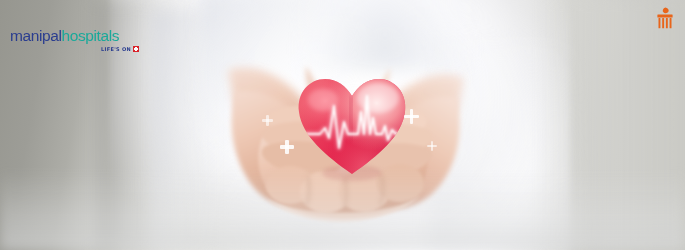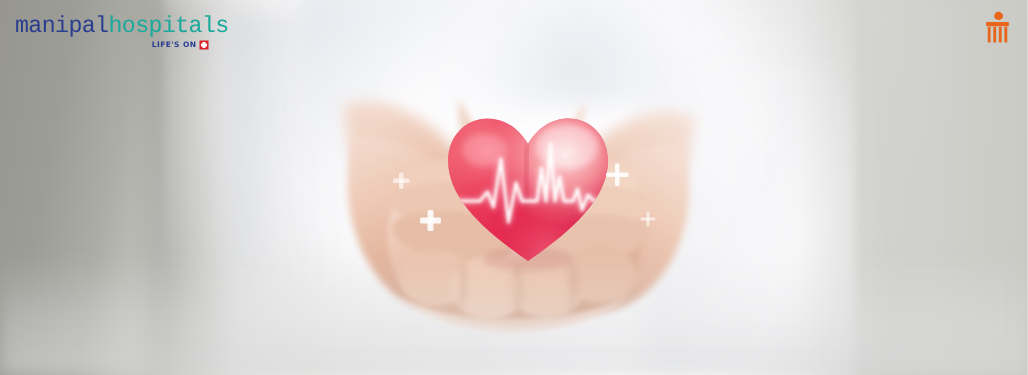--- a/index.html
+++ b/index.html
@@ -152,26 +152,27 @@
 
   
   .logo {
     position: absolute;
     left: 10px;
     top: 9px;
     width: 130px;
     user-select: none;
   }
   .logo-word {
-    font-family: Liberation Mono, monospace;
+    font-family: Liberation Sans, sans-serif;
     font-size: 15.5px;
     line-height: 16px;
     letter-spacing: -0.4px;
     font-weight: 400;
     white-space: nowrap;
+    margin-top: 19px;
   }
   .logo-manipal { color: #2a3d8f; }
   .logo-hospitals { color: #1aa99a; }
   .logo-tag {
     display: flex;
     align-items: center;
     justify-content: flex-end;
     gap: 2px;
     margin-top: 2px;
     padding-right: 1px;

